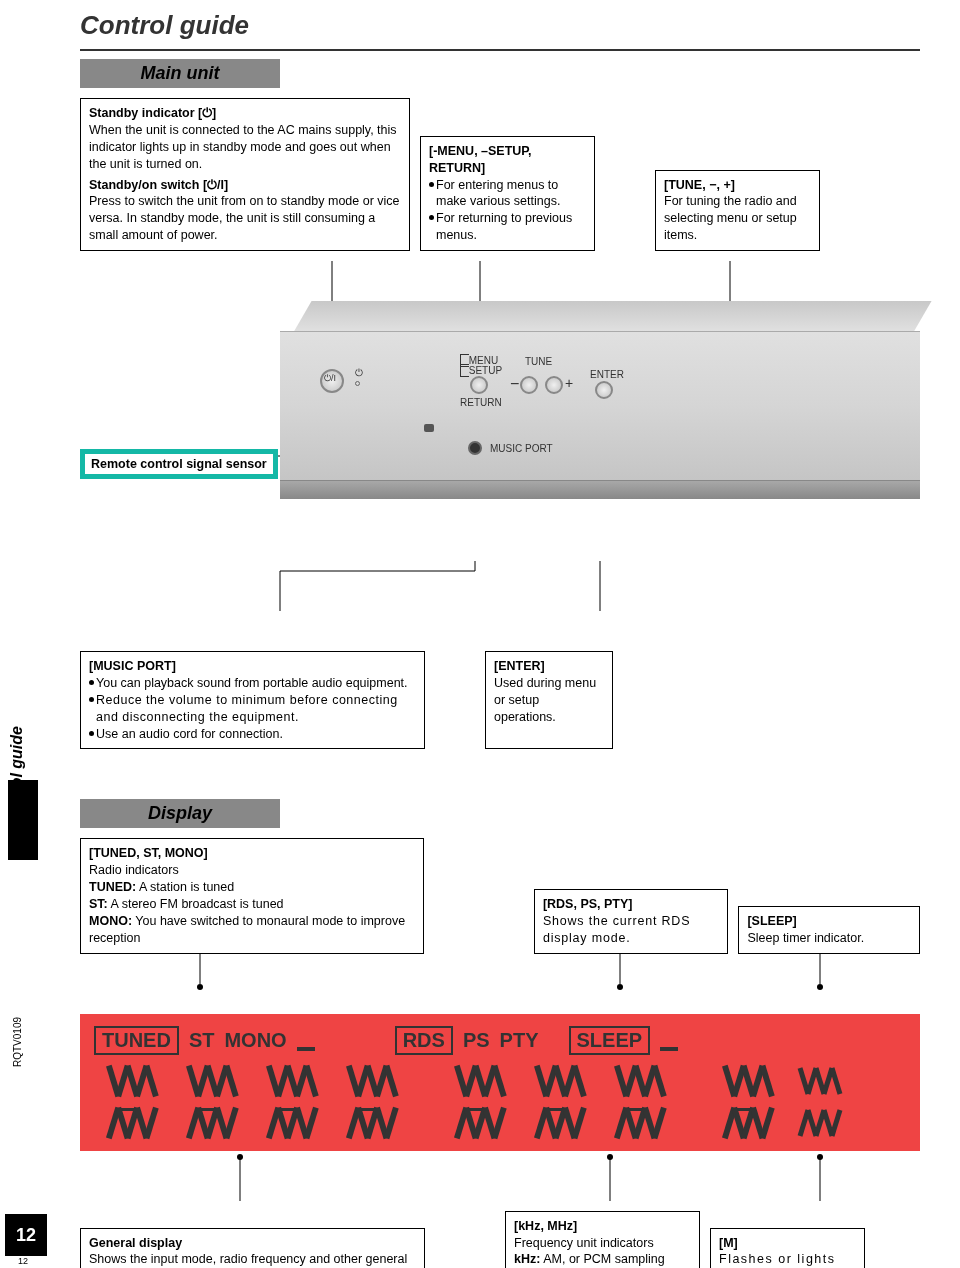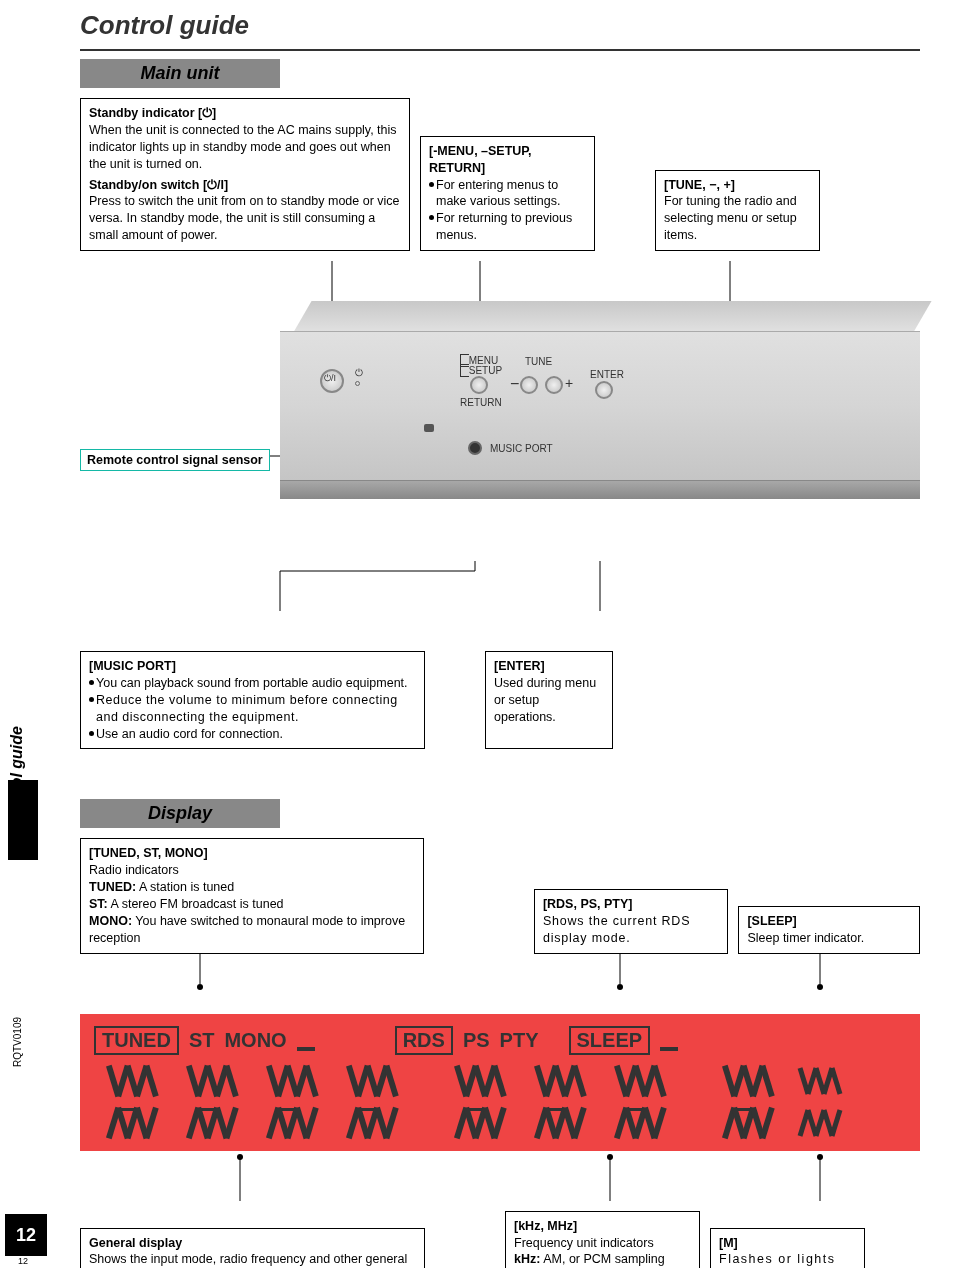--- a/index.html
+++ b/index.html
@@ -14,21 +14,21 @@
   .callout .bl { display: flex; gap: 2px; }
   .callout .bl .dot { width: 5px; height: 5px; background: #000; border-radius: 50%; margin-top: 5px; flex: none; }
   .device-area { position: relative; height: 300px; margin-top: 10px; }
   .device-top { position:absolute; right:0; left:220px; top:40px; height:40px; background: linear-gradient(#c8c8c8,#e8e8e8); transform: skewX(-30deg); }
   .device-front { position:absolute; right:0; left:200px; top:70px; height:150px; background: linear-gradient(#e0e0e0,#d5d5d5,#c5c5c5); border-top:1px solid #aaa; border-bottom:1px solid #888; }
   .device-lip { position:absolute; right:0; left:200px; top:220px; height:18px; background: linear-gradient(#a8a8a8,#888); }
   .btn-round { position:absolute; width:24px; height:24px; border:2px solid #888; border-radius:50%; background: radial-gradient(#f0f0f0,#c0c0c0); }
   .btn-small { position:absolute; width:18px; height:18px; border:2px solid #888; border-radius:50%; background: radial-gradient(#f0f0f0,#c0c0c0); }
   .port { position:absolute; width:14px; height:14px; border:2px solid #666; border-radius:50%; background:#333; }
   .lbl { position:absolute; font-size:10px; color:#333; }
-  .sensor-tab { position:absolute; left:0; top:188px; border:1px solid #14b8a6; padding:3px 6px; font-size:12.5px; font-weight:bold; background:#fff; }
+  .sensor-tab { position:absolute; left:0; top:188px; border:5px solid #14b8a6; padding:3px 6px; font-size:12.5px; font-weight:bold; background:#fff; }
   .row2 { display:flex; gap:60px; margin-top:10px; }
   .display-section { margin-top: 50px; }
   .lcd { background:#ef4444; margin-top:20px; padding:12px 14px 8px; position:relative; }
   .lcd-row1 { display:flex; gap:10px; align-items:center; }
   .lcd-label { font-size:20px; font-weight:bold; color:#333; }
   .lcd-box { border:2px solid #333; padding:1px 6px; }
   .seg-row { display:flex; gap:8px; margin-top:6px; }
   .seg { width:72px; height:40px; position:relative; }
   .seg svg { width:100%; height:100%; }
   .seg-under { width:20px; height:3px; background:#333; margin-left:26px; margin-top:3px; }

